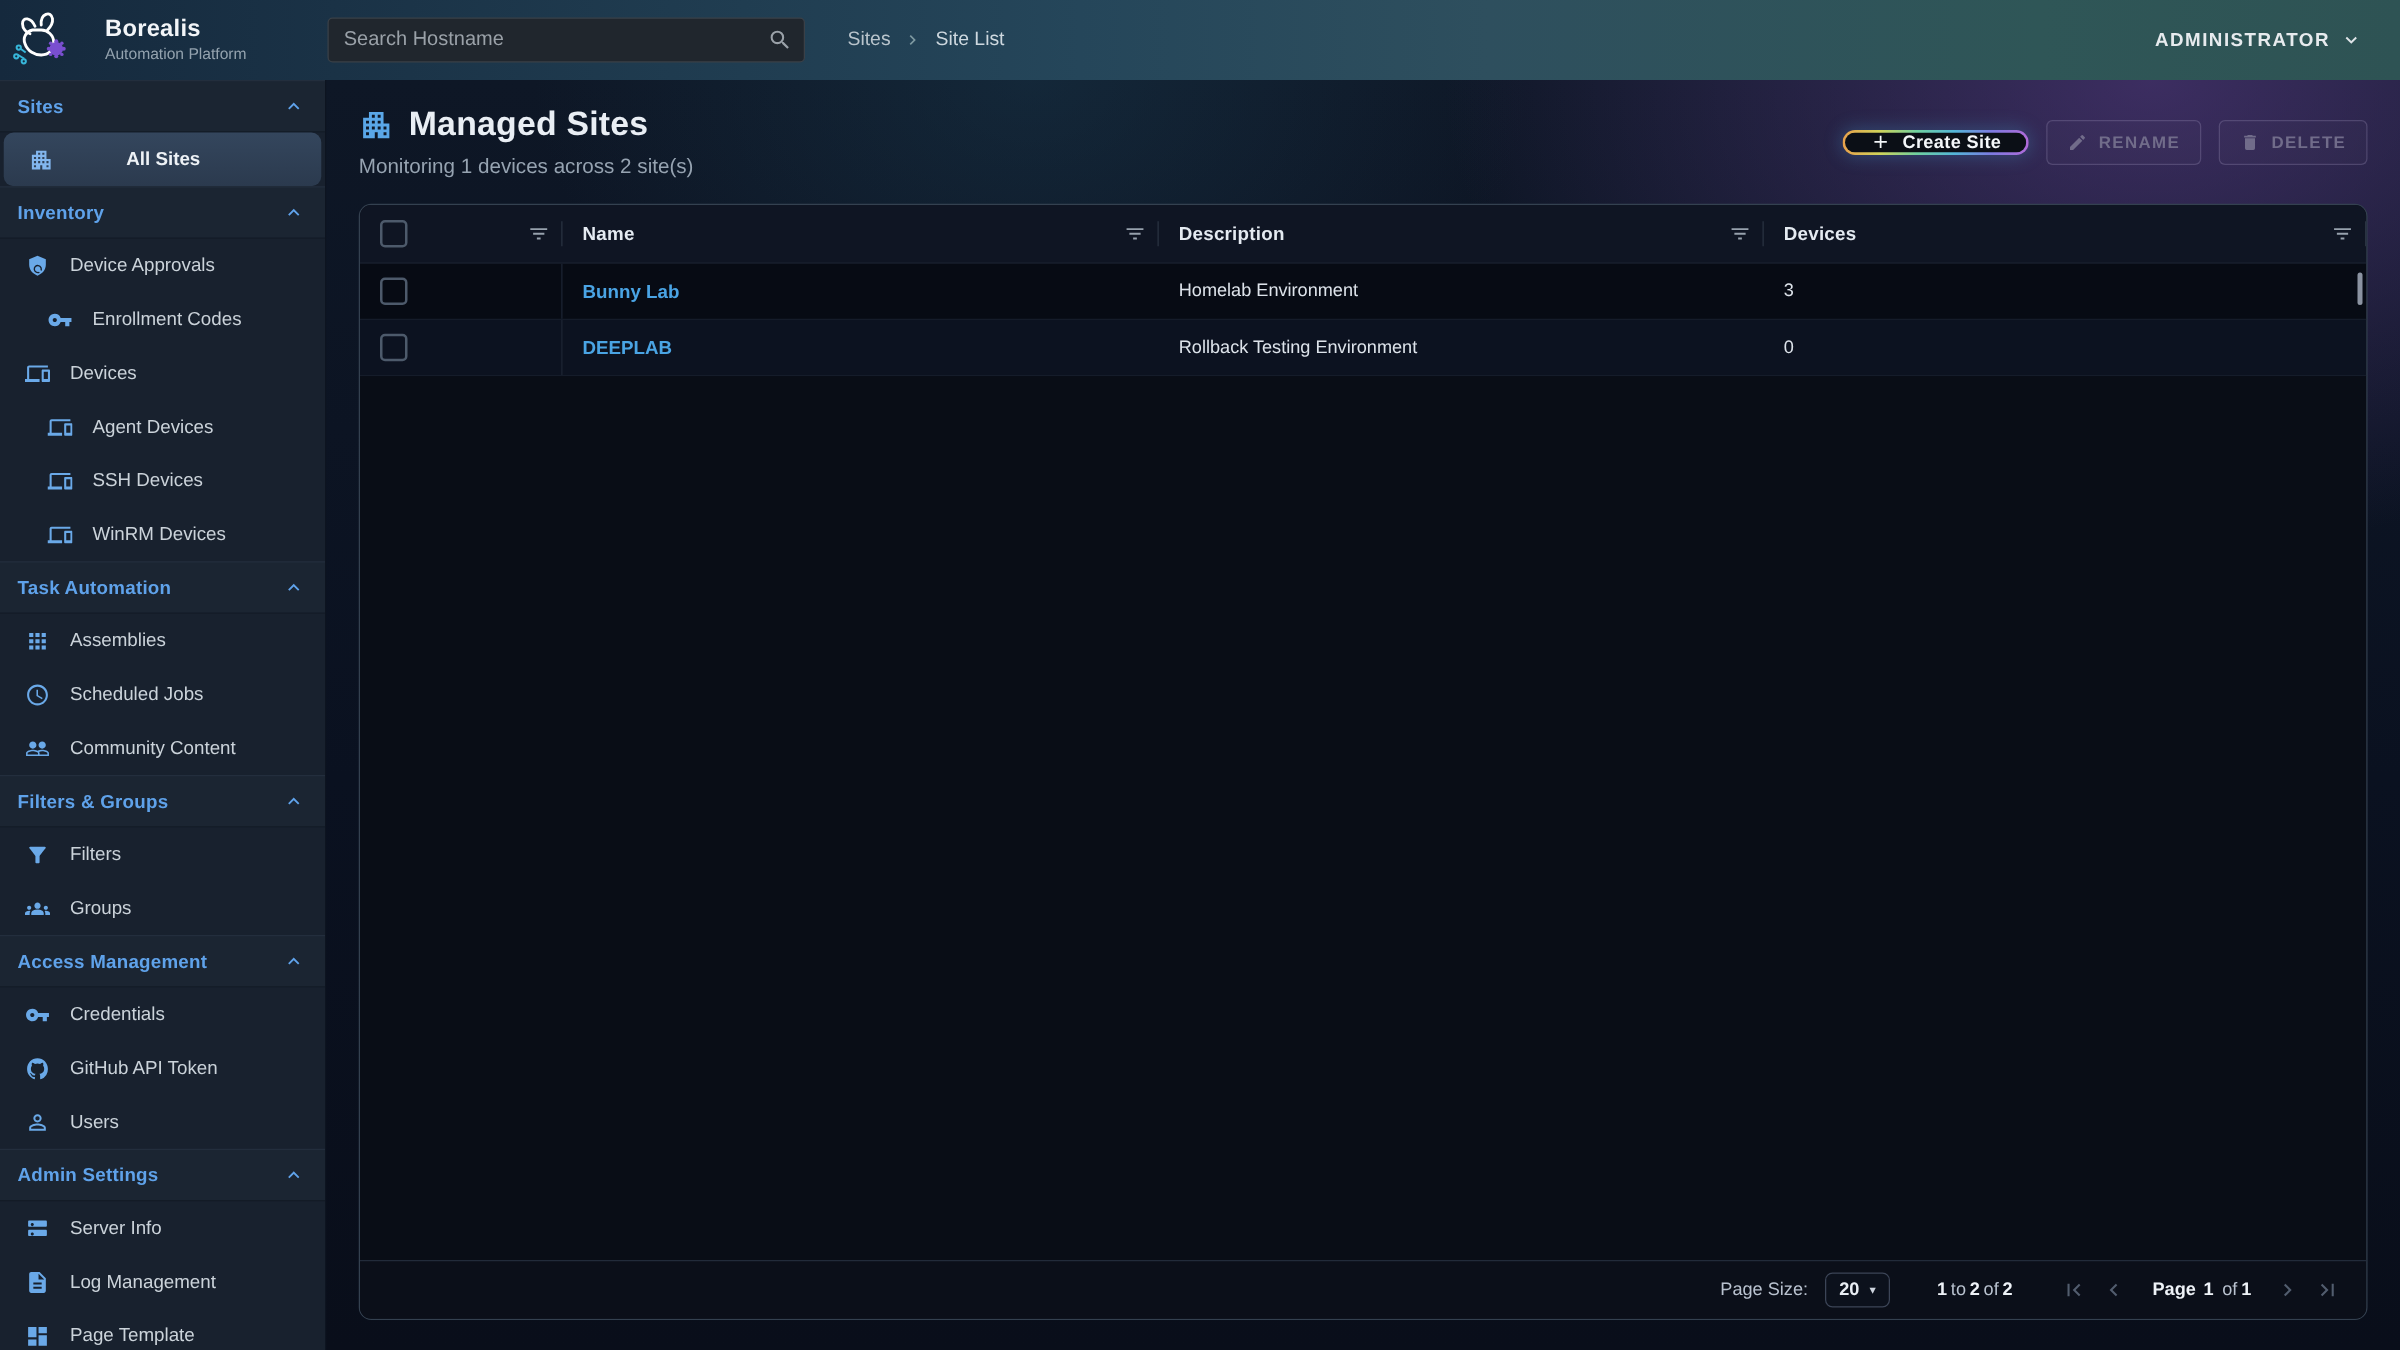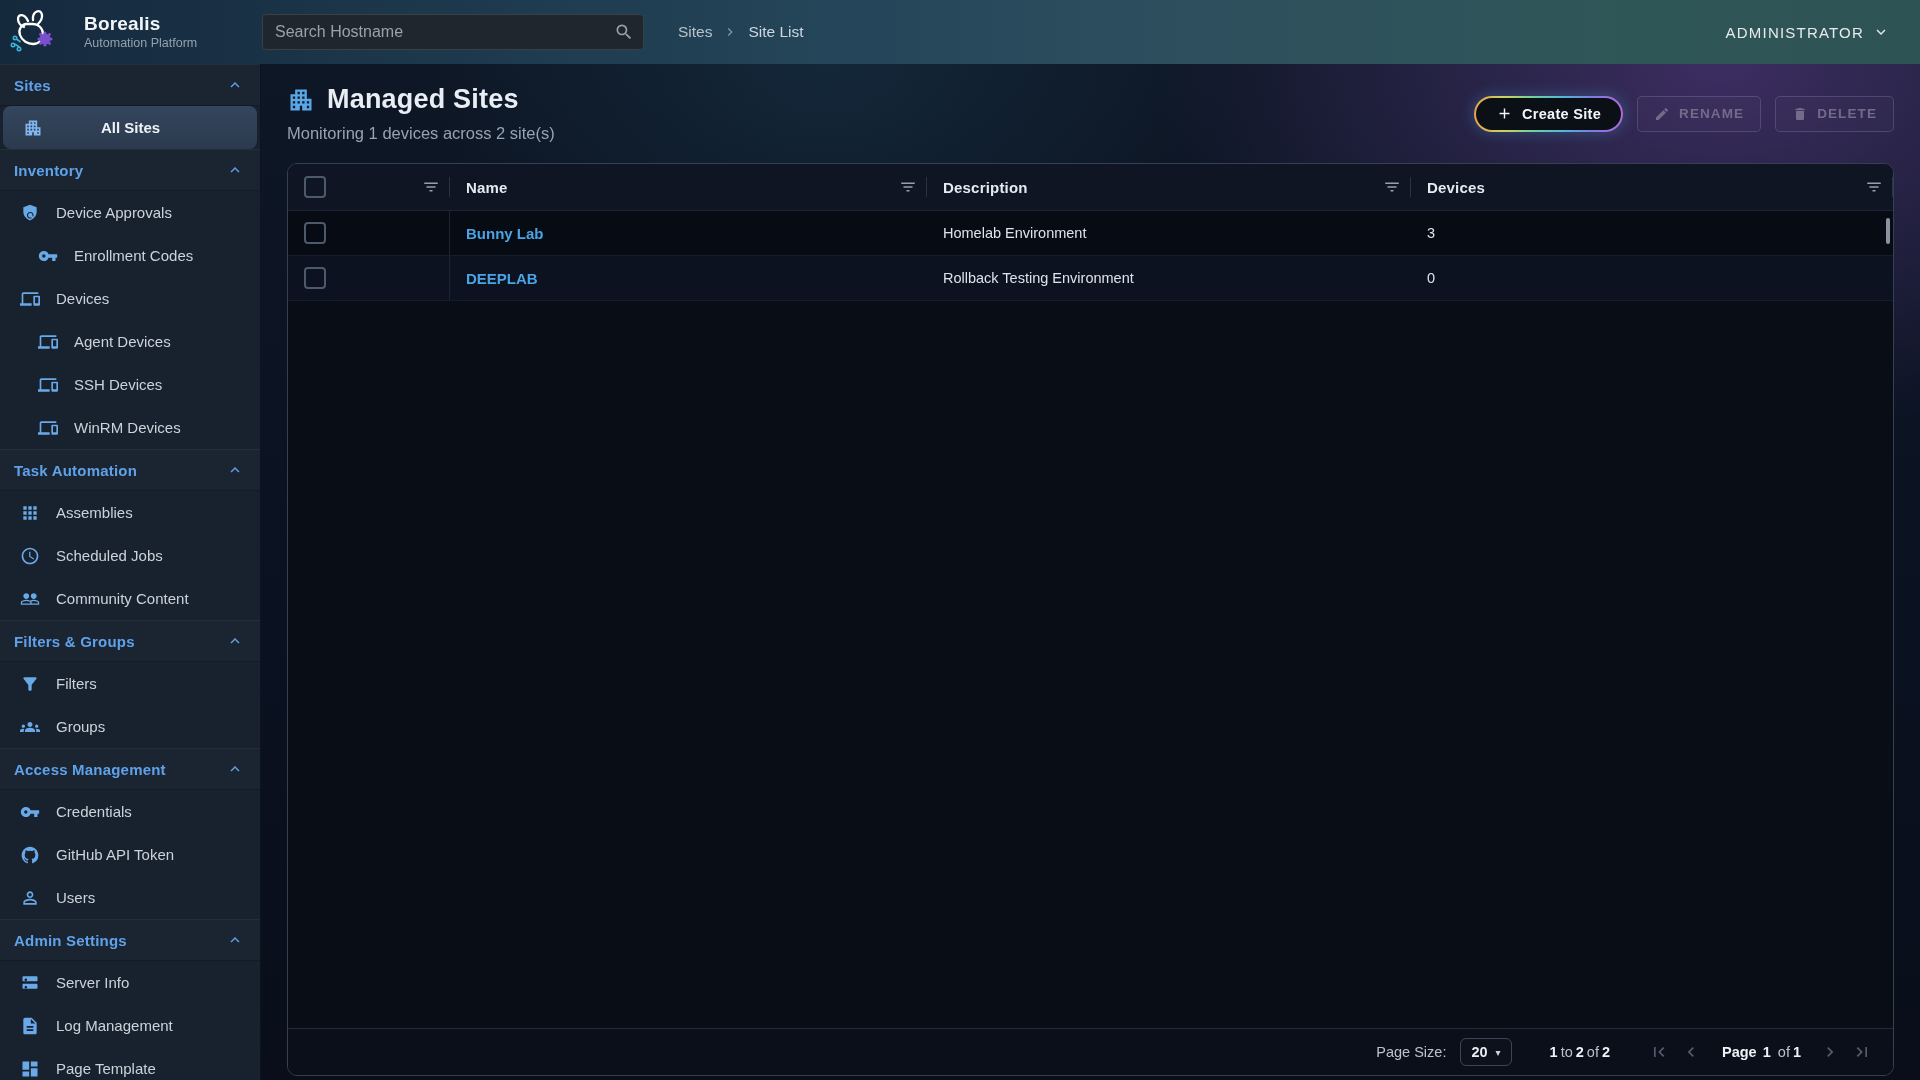--- a/index.html
+++ b/index.html
@@ -30,21 +30,21 @@
     font-family:"Liberation Sans",sans-serif;
   }
   .search-input::placeholder{color:#9aa1a8;}
   .search-icon{position:absolute;right:10px;top:8px;width:20px;height:20px;color:#9aa1a8;}
   .breadcrumb{display:flex;align-items:center;gap:10px;margin-left:34px;font-size:15.5px;}
   .crumb{color:#b9c4cc;}
   .crumb.last{color:#ced8df;}
   .crumb-sep{color:#7d98a0;width:16px;height:16px;}
   .topbar-spacer{flex:1;}
   .userbox{display:flex;align-items:center;gap:8px;margin-right:30px;cursor:default;}
-  .user-label{font-size:15px;font-weight:400;letter-spacing:1.2px;color:#e7ebee;}
+  .user-label{font-size:15px;font-weight:700;letter-spacing:1.2px;color:#e7ebee;}
   .chev-down{width:18px;height:18px;color:#dfe4e8;}
 
   .below{flex:1;display:flex;min-height:0;}
 
   
   .sidebar{
     width:260px;flex:0 0 260px;background:#18212e;
     border-right:1px solid #0d1420;overflow:hidden;
     display:flex;flex-direction:column;
   }
@@ -67,36 +67,36 @@
     margin:0 3px;border-radius:8px;
     background:linear-gradient(180deg,#34465d 0%,#2b3a4e 100%);
     color:#eef2f6;
   }
   .side-item.active .txt{font-weight:700;margin-left:42px;}
   .side-item.active .ico{color:#82b6ee;}
 
   
   .main{
     flex:1;min-width:0;display:flex;flex-direction:column;
-    padding:20px 26px 4px 26px;box-sizing:border-box;
+    padding:20px 26px 24px 26px;box-sizing:border-box;
     background:
       radial-gradient(55% 60% at 88% 0%, rgba(94,62,140,.58), rgba(94,62,140,0) 62%),
       radial-gradient(40% 45% at 34% 0%, rgba(30,70,92,.35), rgba(30,70,92,0) 60%),
       linear-gradient(180deg,#0e1726 0%,#0a1120 55%,#090e1a 100%);
   }
   .page-head{display:flex;align-items:center;justify-content:space-between;flex:0 0 auto;}
   .page-head-left{display:flex;flex-direction:column;gap:9px;}
   .title-row{display:flex;align-items:center;gap:12px;}
   .title-ico{width:28px;height:28px;color:#5aa7e8;}
   .page-title{font-size:27px;font-weight:700;color:#e9eef4;letter-spacing:.2px;margin:0;}
   .page-sub{font-size:16.5px;color:#96a3b1;}
   .actions{display:flex;align-items:center;gap:14px;}
   .btn{display:flex;align-items:center;gap:9px;cursor:pointer;user-select:none;box-sizing:border-box;}
   .btn-create{
-    height:36px;padding:0 20px;border-radius:999px;
+    height:20px;padding:0 20px;border-radius:999px;
     border:2px solid transparent;
     background:
       linear-gradient(#0b0f16,#0b0f16) padding-box,
       linear-gradient(90deg,#e8a14c,#cfd35a,#6fd0a0,#54b6d8,#7d7ae0,#b06ad8) border-box;
     color:#f4f7fa;font-size:14.5px;font-weight:700;letter-spacing:.3px;
     box-shadow:0 0 14px 2px rgba(70,150,200,.30);
     align-items:center;
   }
   .btn-create .ico{width:17px;height:17px;color:#f4f7fa;}
   .btn-ghost{

